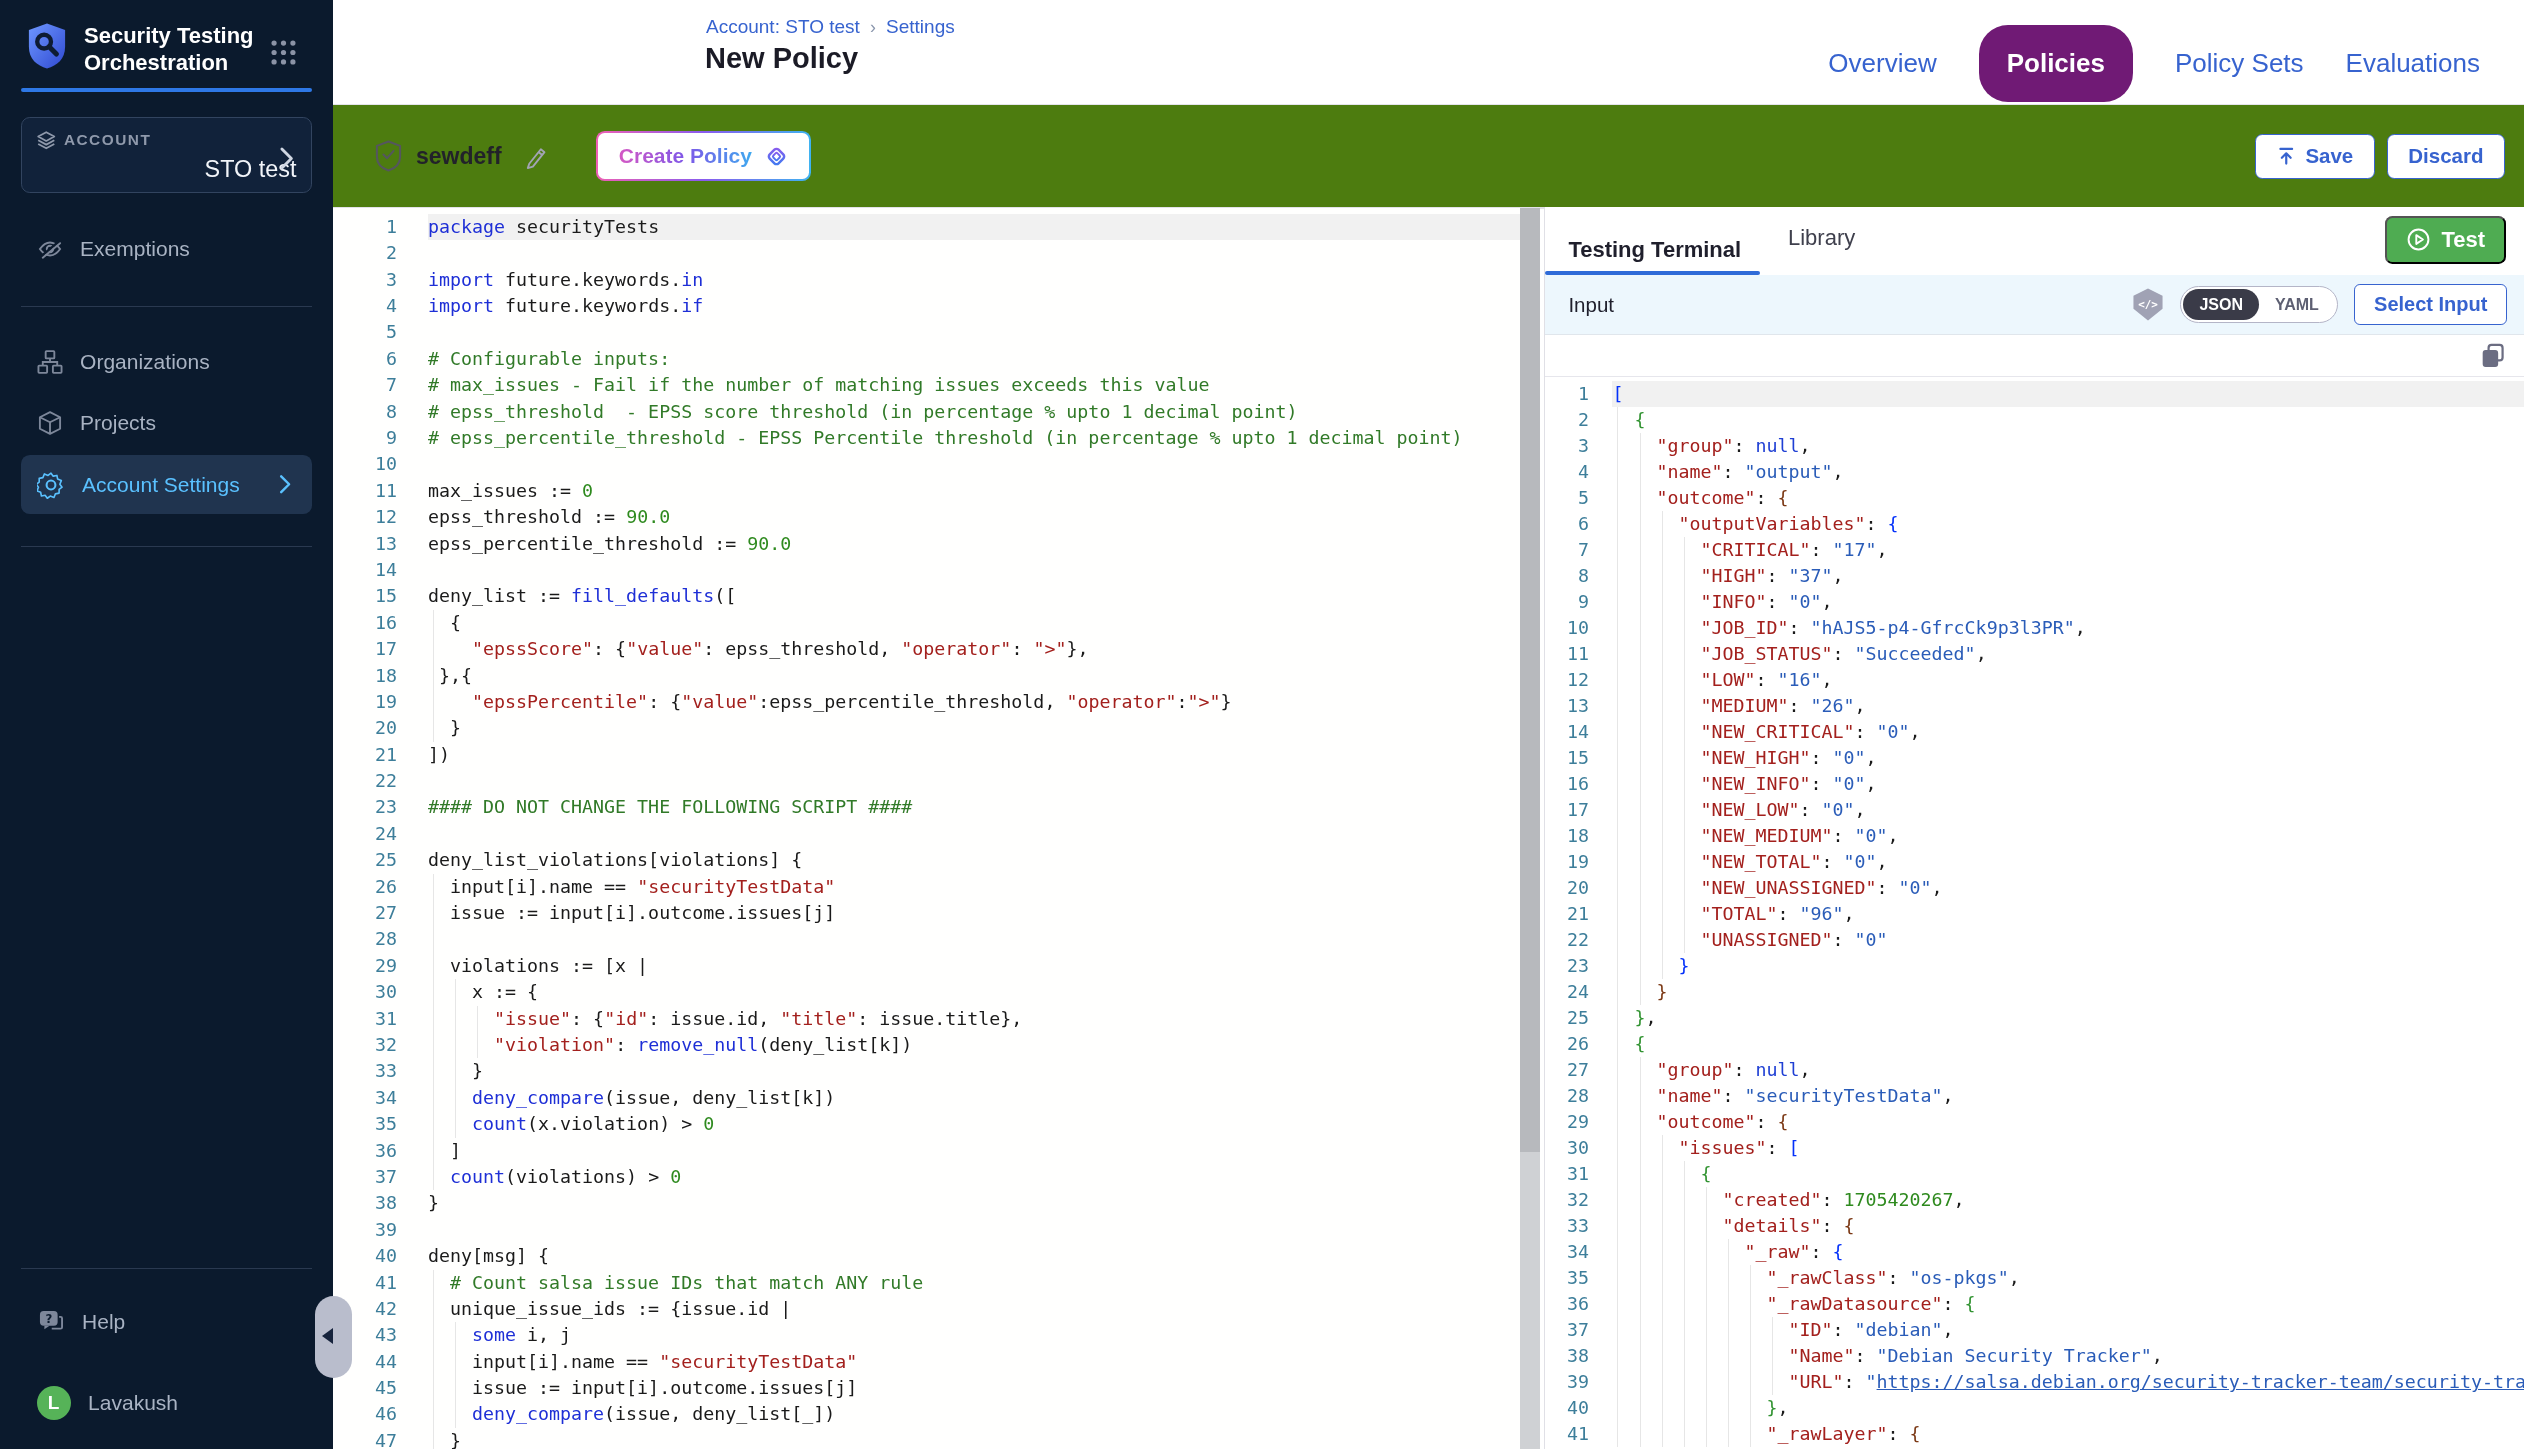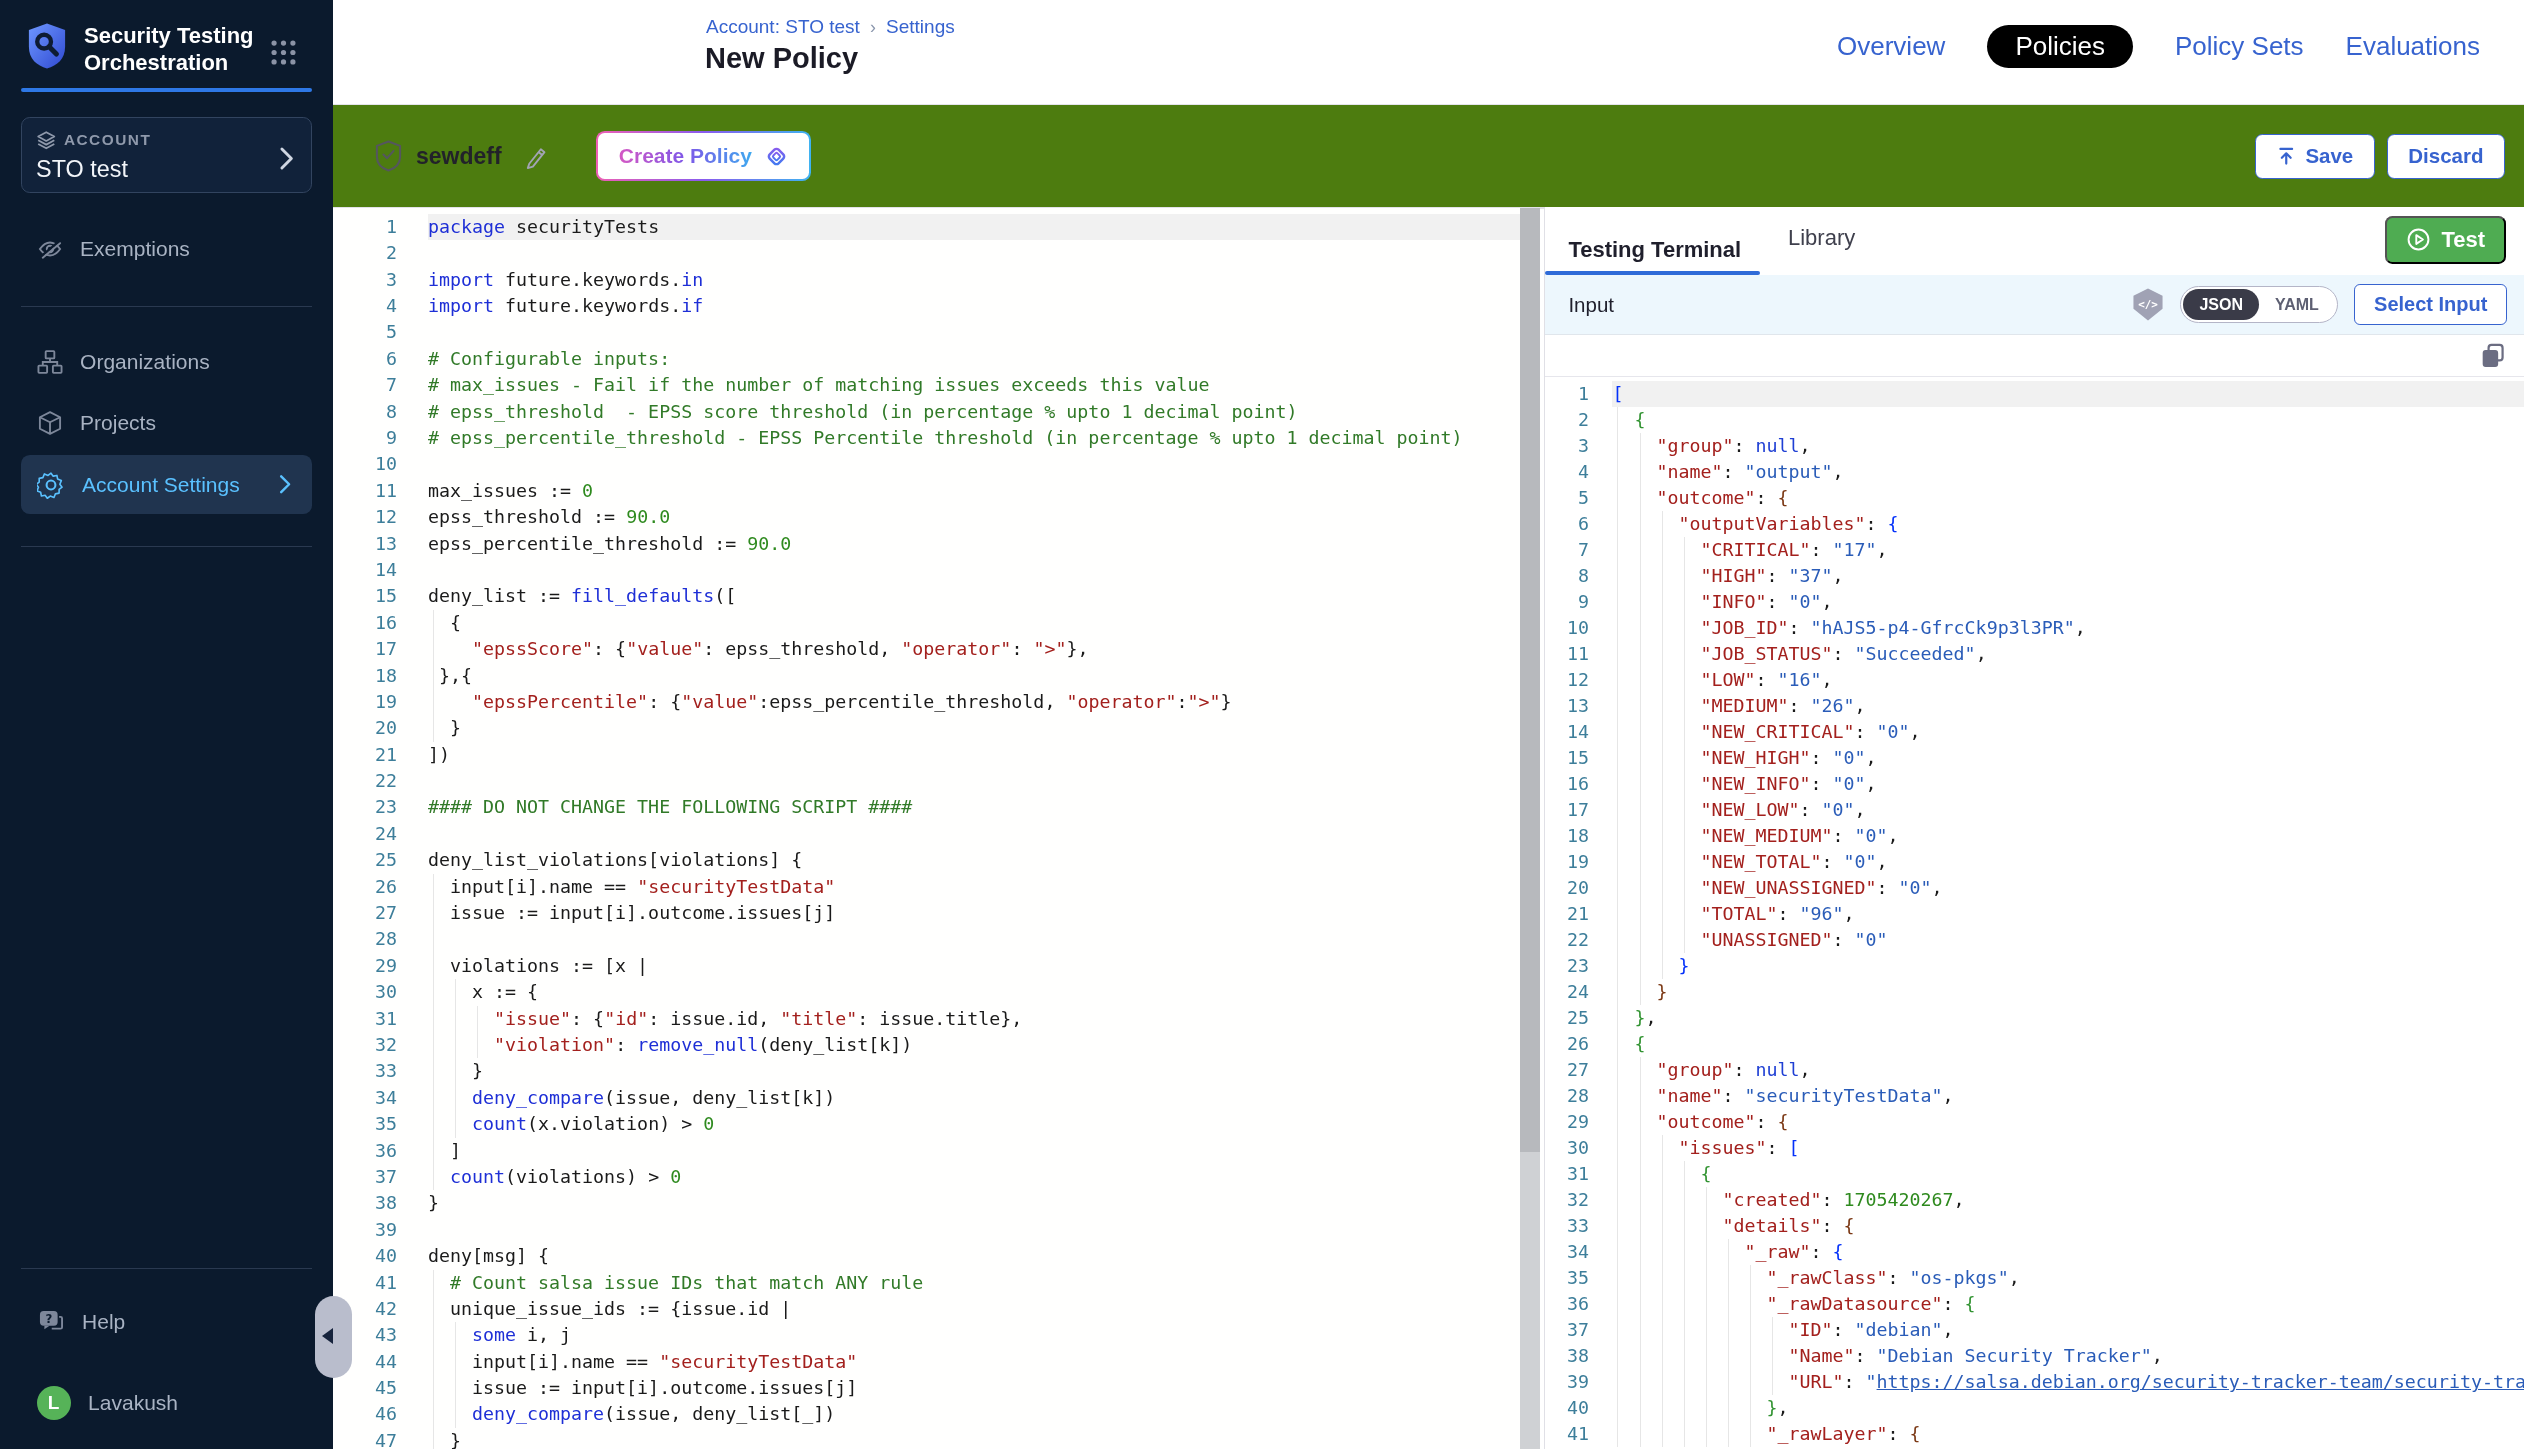--- a/index.html
+++ b/index.html
@@ -9,21 +9,21 @@
 
   
   #sidebar { position:absolute; left:0; top:0; width:333px; height:1450px; background:#0b1a2d; }
   .sb-head { position:absolute; left:26px; top:22px; display:flex; align-items:flex-start; }
   .sb-title { color:#fff; font-size:22px; font-weight:700; line-height:27px; margin-left:16px; width:183px; }
   .grid-icon { position:absolute; left:269px; top:38px; cursor:pointer; }
   .sb-blue-line { position:absolute; left:20.5px; right:21px; top:88px; height:3.7px; background:#2e78e6; border-radius:2.2px; }
   .acct-card { position:absolute; left:20.5px; right:21px; top:117px; height:76px; background:#11223a;
     border:1.5px solid #32445f; border-radius:8.8px; padding:11.7px 14.6px; cursor:pointer; }
   .acct-label { display:flex; align-items:center; gap:7.3px; color:#8f99ab; font-size:15.4px; font-weight:700; letter-spacing:1.5px; }
-  .acct-name { color:#f2f5f9; font-size:23.4px; margin-top:5.9px; }
+  .acct-name { color:#f2f5f9; font-size:23.4px; margin-top:5.9px;text-align:right; }
   .acct-chev { position:absolute; right:16px; top:28px; }
   .sb-item { position:absolute; left:20.5px; right:21px; height:51px; display:flex; align-items:center; gap:17.6px;
     padding-left:16px; color:#a9b3c3; font-size:21px; cursor:pointer; border-radius:8.8px; }
   .sb-item .lbl { white-space:nowrap; }
   .sb-item.active { background:#20344f; color:#5ac1ff; height:59px; }
   .sb-div { position:absolute; left:20.5px; right:21px; height:0.7px; background:#2a3950; }
   .avatar { width:34px; height:34px; border-radius:50%; background:#56b358; color:#fff; font-size:19px; font-weight:700;
     display:flex; align-items:center; justify-content:center; }
   .collapse-handle { position:absolute; left:315px; top:1296px; width:37px; height:82px; background:#b9bdcc;
     border-radius:19px; cursor:pointer; z-index:5; }
@@ -31,21 +31,21 @@
     border-top:8.8px solid transparent; border-bottom:8.8px solid transparent; border-right:11.7px solid #16233c; }
 
   
   #main-header { position:absolute; left:333px; top:0; right:0; height:104px; background:#fff; }
   .breadcrumb { position:absolute; left:373px; top:16px; font-size:19px; color:#3763cf; display:flex; gap:10.2px; align-items:center; }
   .breadcrumb .sep { color:#8b97ad; font-size:17.6px; }
   .breadcrumb a { color:#3763cf; text-decoration:none; cursor:pointer; }
   .page-title { position:absolute; left:372px; top:42px; font-size:29px; font-weight:700; color:#1b1b26; }
   .nav-tabs { position:absolute; right:45px; top:25px; display:flex; align-items:center; gap:42px; }
   .nav-tab { font-size:26px; color:#3763cf; cursor:pointer; white-space:nowrap; }
-  .nav-tab.active { background:#000000; color:#fff; font-weight:400; padding:6px 28px; border-radius:29px; }
+  .nav-tab.active { background:#701a75; color:#fff; font-weight:700; padding:23px 28px; border-radius:29px; }
   .hdr-div { position:absolute; left:333px; right:0; top:104px; height:0.7px; background:#e4e4ea; }
 
   
   #toolbar { position:absolute; left:333px; right:0; top:105px; height:102px; background:#4d7c0f; display:flex; align-items:center; }
   .policy-name { font-size:23px; font-weight:700; color:#22222a; margin-left:13px; }
   .gradient-btn { margin-left:45px; background:linear-gradient(90deg,#ee5fb4,#8a5bee,#3fb3f0);
     padding:2.2px; border-radius:8.8px; cursor:pointer; }
   .gradient-btn .inner { background:#fff; border-radius:6.6px; padding:10.2px 20.5px; display:flex; align-items:center; gap:11.7px; }
   .gradient-btn .txt { font-size:21px; font-weight:700;
     background:linear-gradient(90deg,#d458c4,#7e57e8,#3fa9ef); -webkit-background-clip:text; background-clip:text; color:transparent; }

